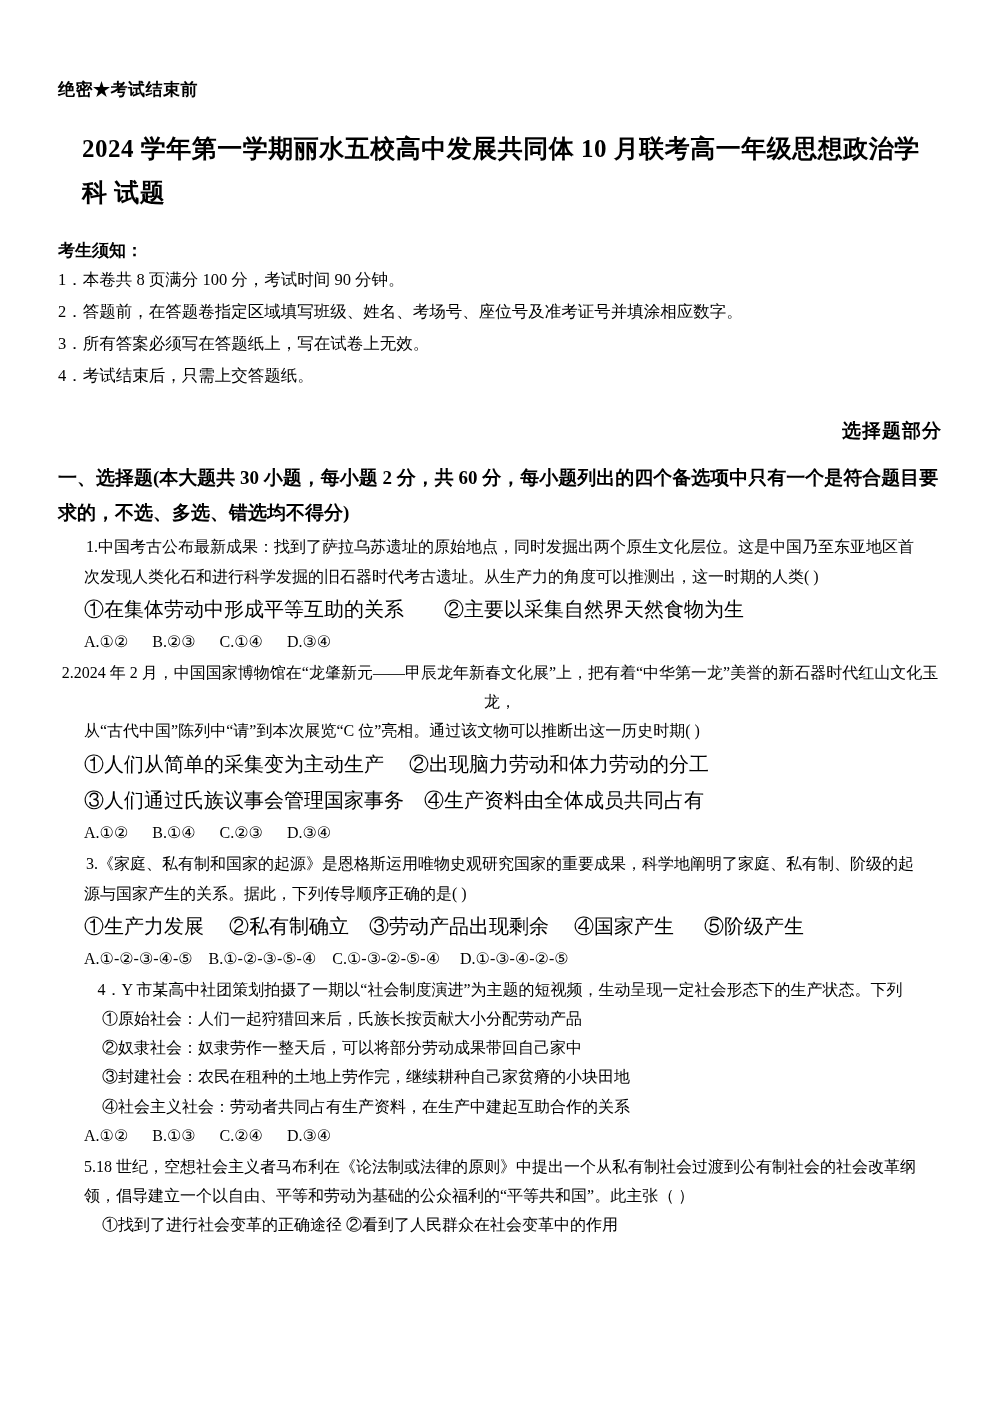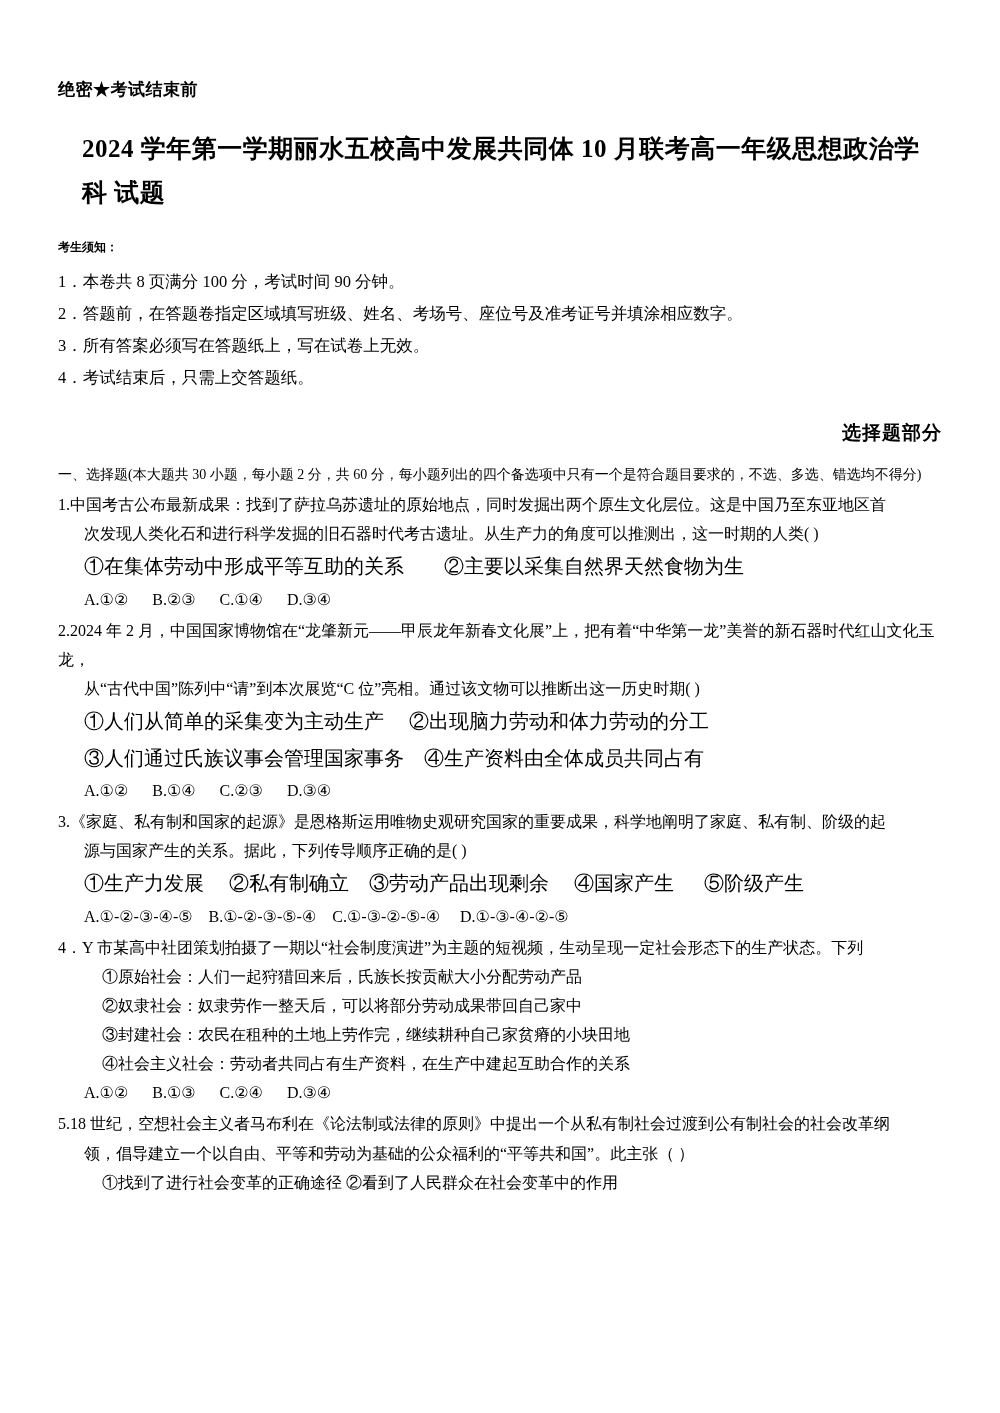--- a/index.html
+++ b/index.html
@@ -33,52 +33,53 @@
     text-align: left;
     font-family: "Liberation Serif", serif;
     font-weight: bold;
     font-size: 25px;
     line-height: 1.75;
     margin: 0 18px 0 24px;
     letter-spacing: 0.5px;
   }
   .notice-head {
     font-weight: bold;
-    font-size: 12px;
-    margin: 24px 0 10px 0;
+    font-size: 17px;
+    margin: 24px 0 2px 0;
     font-family: "Liberation Serif", serif;
   }
   .notice-item {
     font-size: 16.5px;
     line-height: 1.95;
     font-family: "Liberation Serif", serif;
   }
   .section-title {
     text-align: right;
     font-weight: bold;
     font-size: 19px;
     margin: 26px 0 16px 0;
     font-family: "Liberation Serif", serif;
     letter-spacing: 1px;
   }
   .part-head {
-    font-weight: normal;
-    font-size: 14px;
+    font-weight: bold;
+    font-size: 19px;
     line-height: 1.85;
     font-family: "Liberation Serif", serif;
     margin-bottom: 2px;
   }
   .q {
     font-size: 16px;
     line-height: 1.82;
     font-family: "Liberation Serif", serif;
     margin-top: 2px;
   }
   .q .stem {
     text-indent: 0;
+    text-align: center;
   }
   .indent1 {
     padding-left: 26px;
   }
   .indent2 {
     padding-left: 44px;
   }
   .opt-row {
     padding-left: 26px;
     font-size: 20px;

